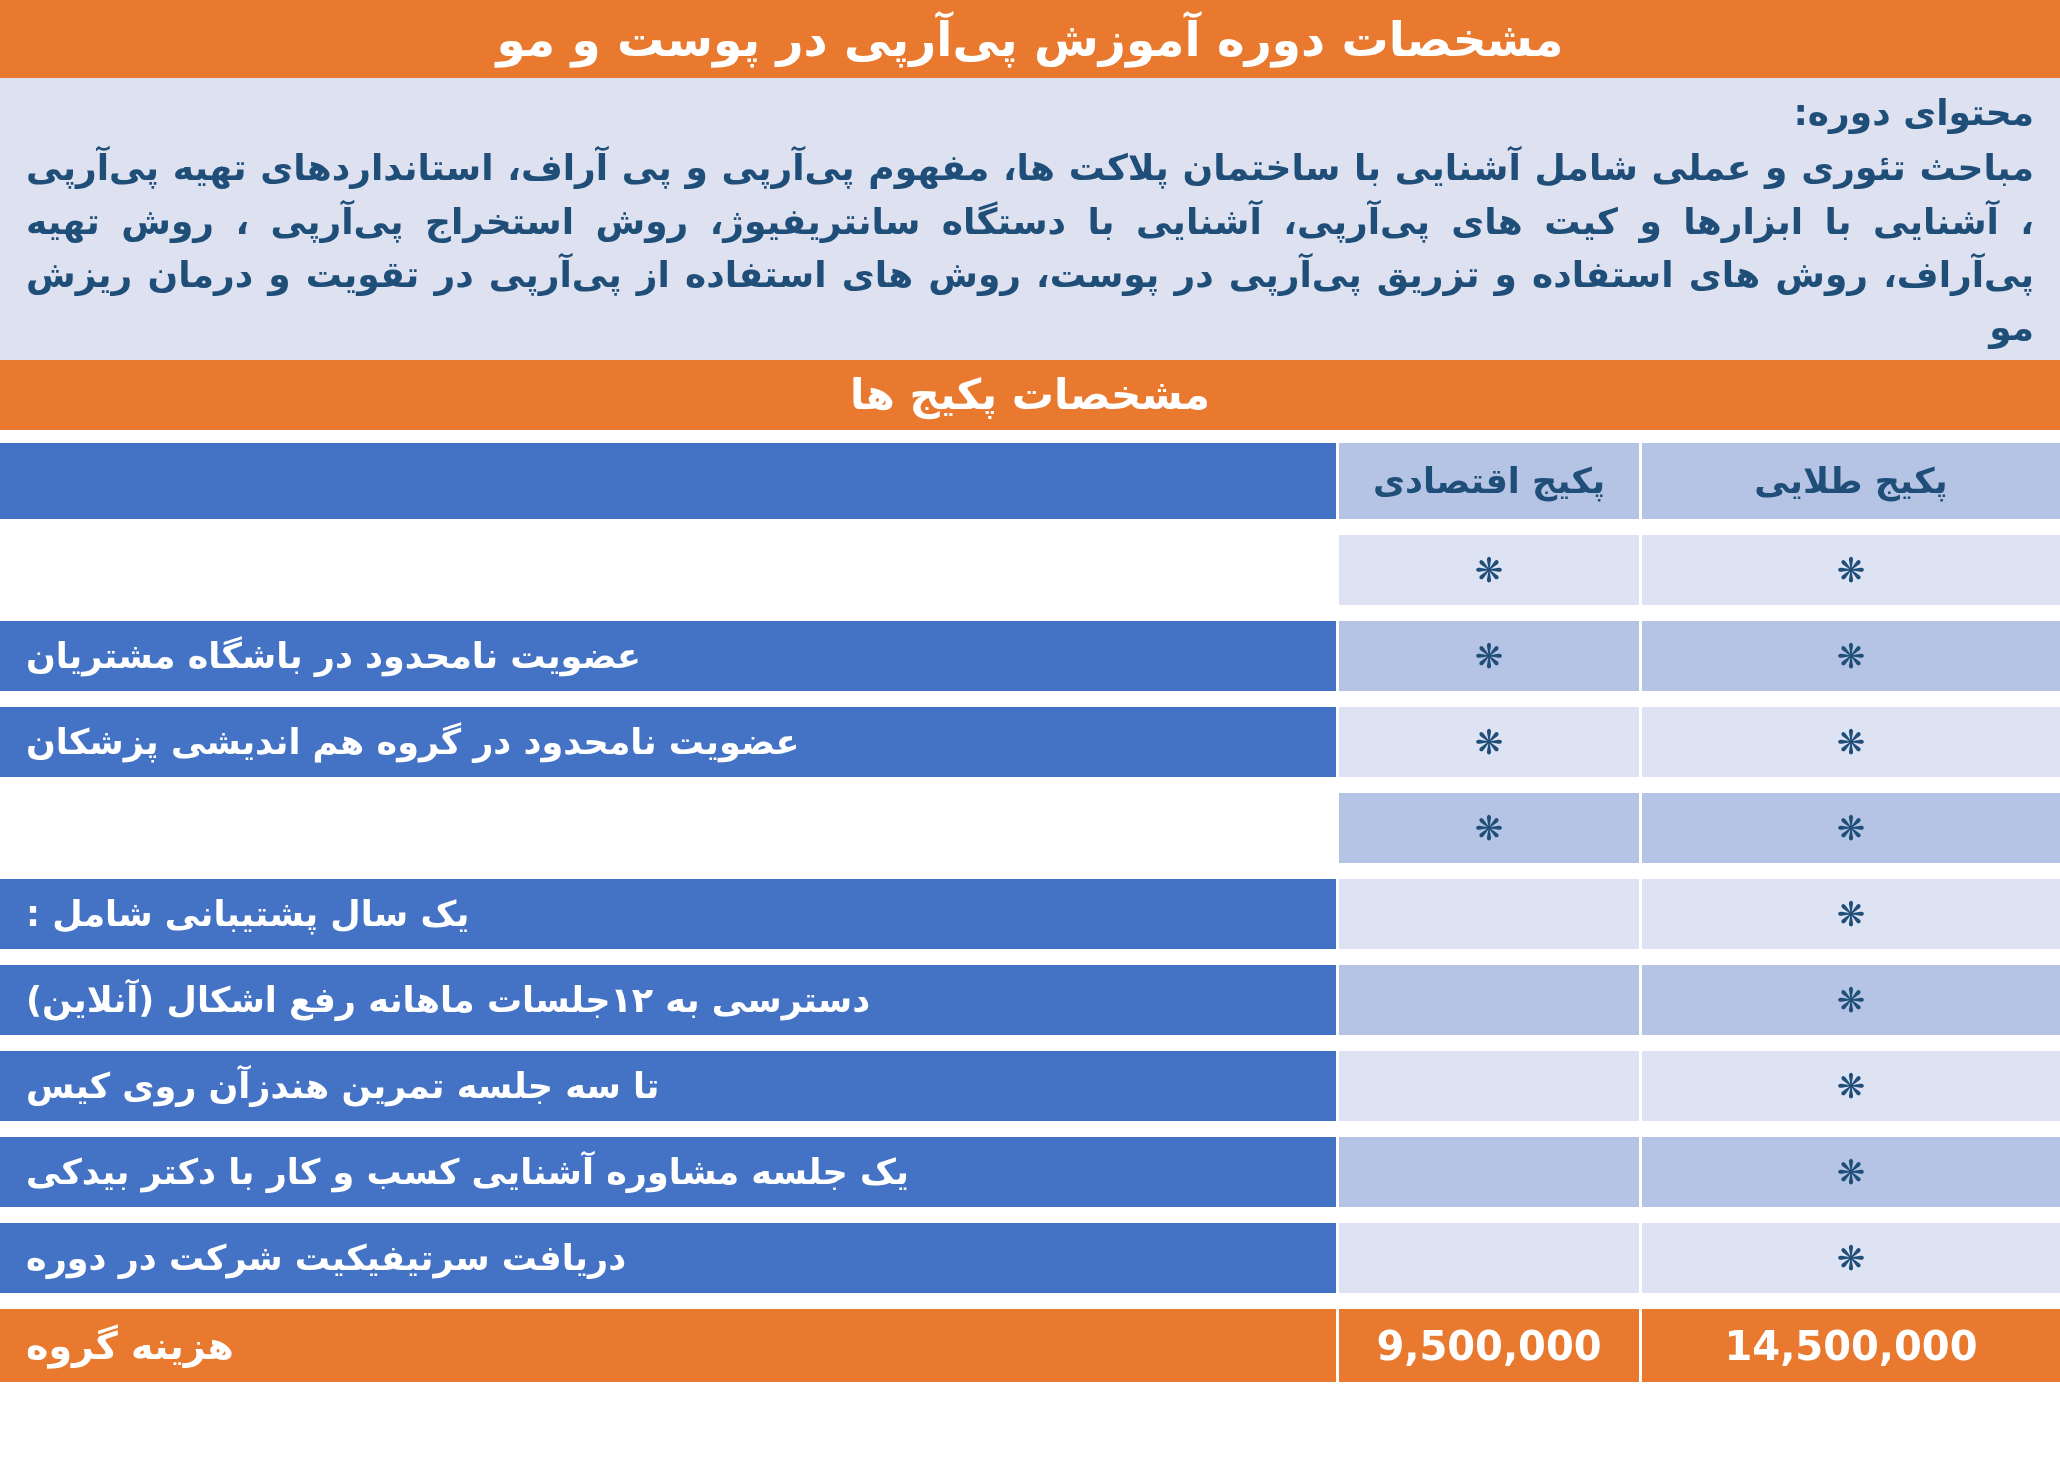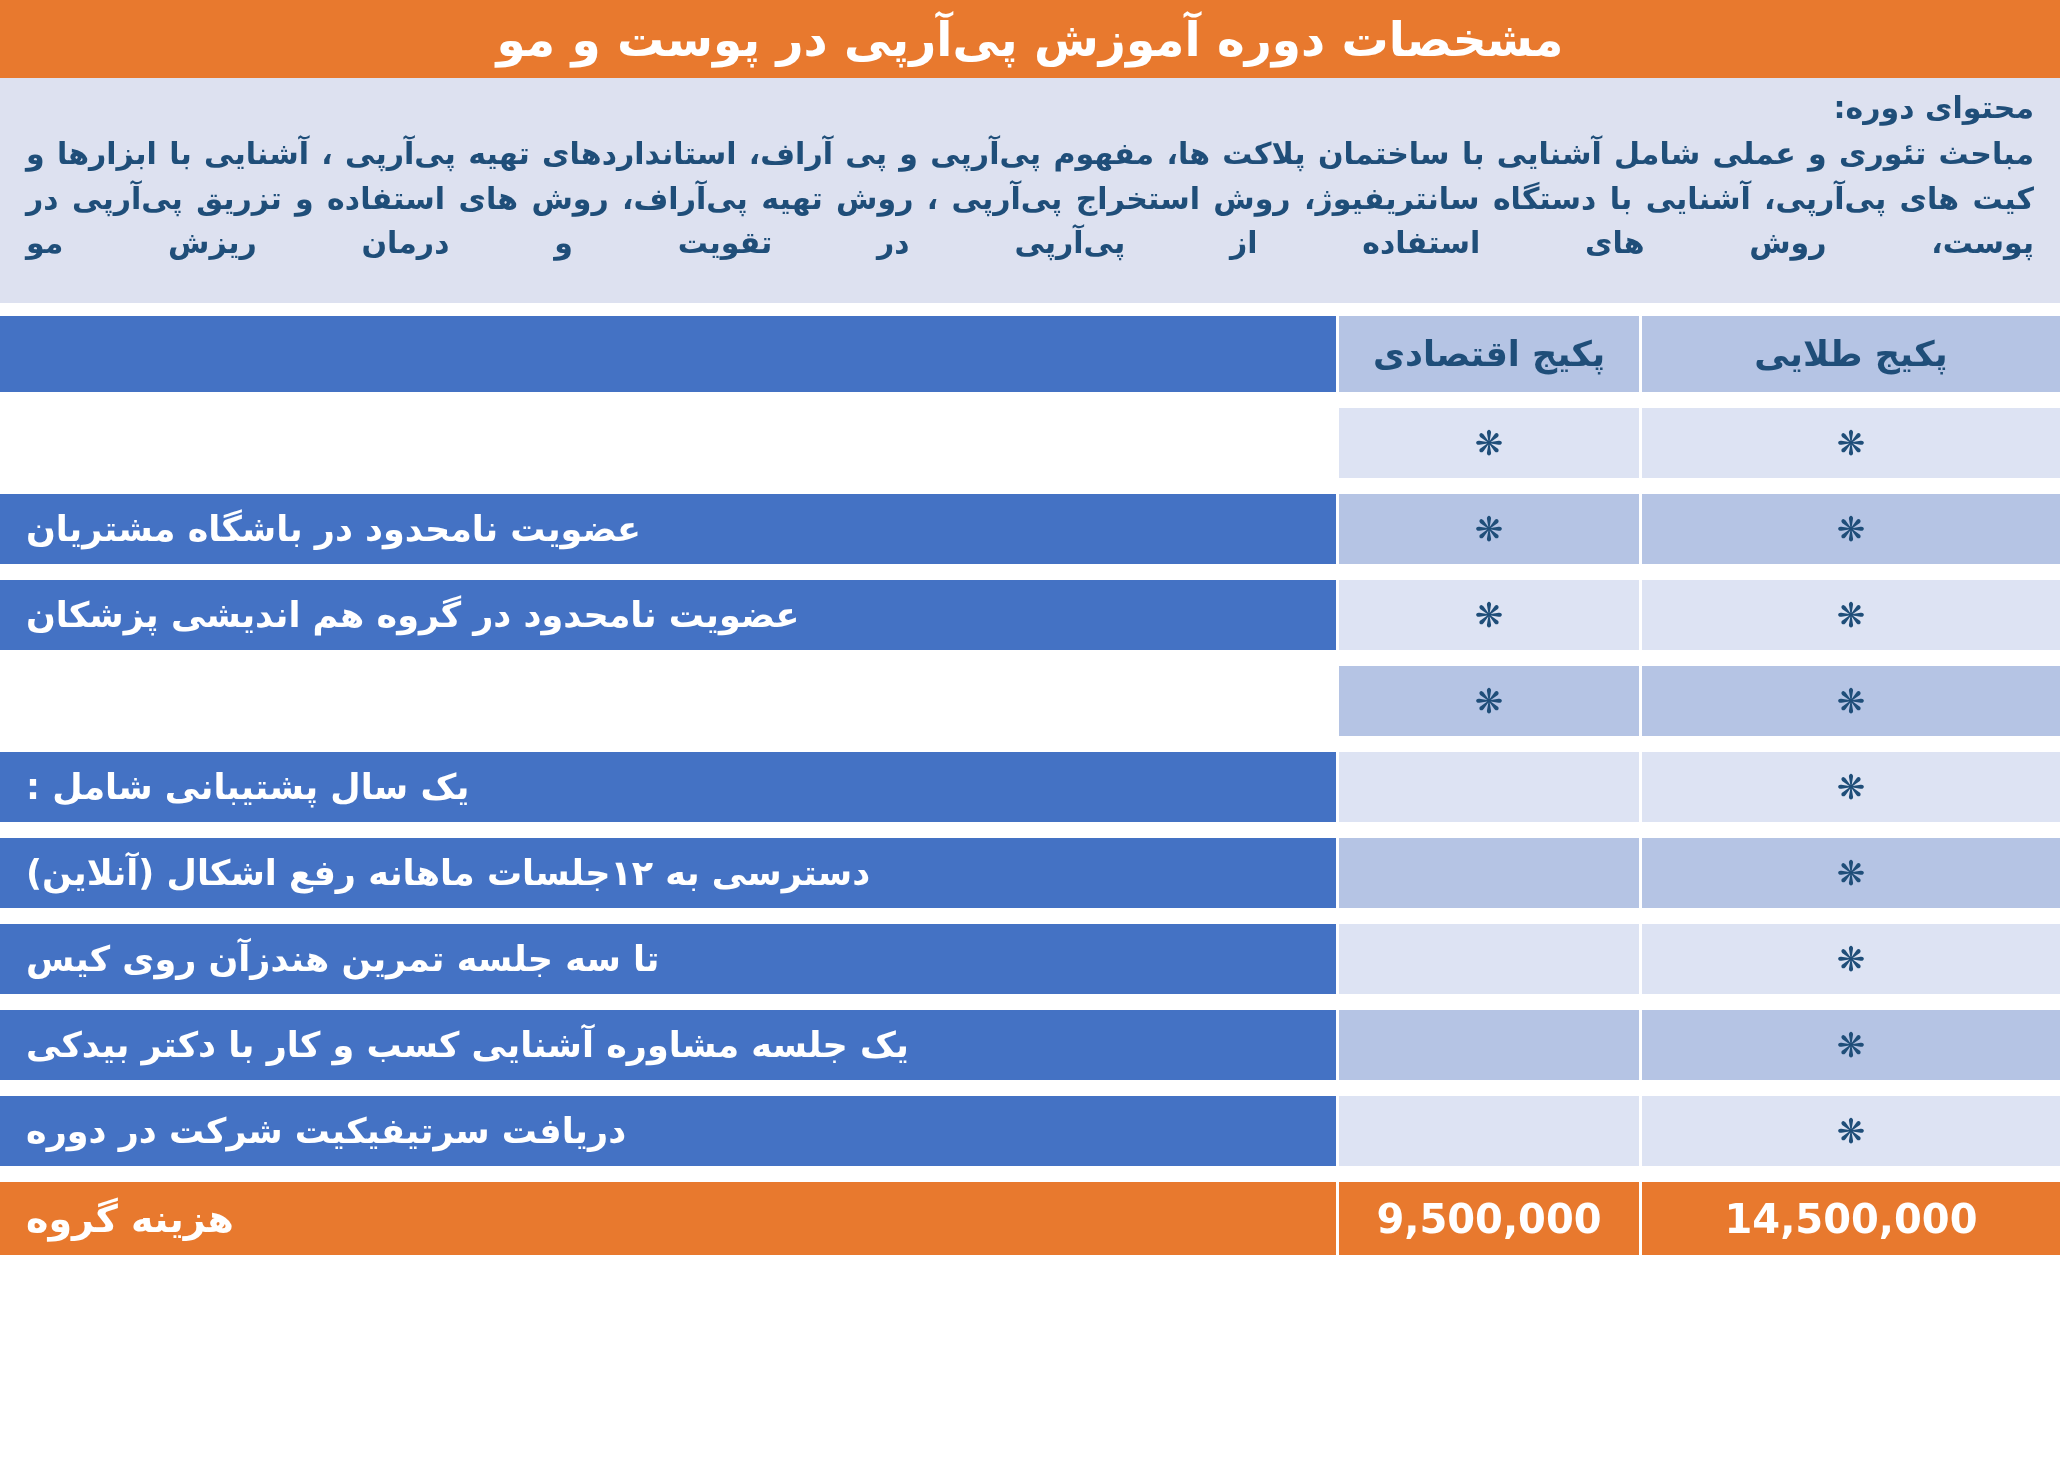--- a/index.html
+++ b/index.html
@@ -40,21 +40,21 @@
   .content-block {
     background:#dde1f0;
     color:#1f4e79;
     flex:0 0 225px;
     padding:8px 26px 6px 26px;
     display:flex;
     flex-direction:column;
     justify-content:flex-start;
     align-items:stretch;
     text-align:right;
-    font-size:30px;
+    font-size:36px;
     font-weight:bold;
     line-height:1.48;
   }
   .content-label {
     text-align:right;
     margin-bottom:2px;
   }
   .content-body {
     text-align:justify;
     text-align-last:justify;
@@ -161,20 +161,21 @@
 
 <div id="page">
 
   <div class="title-bar">مشخصات دوره آموزش پی‌آرپی در پوست و مو</div>
 
   <div class="content-block">
     <div class="content-label">محتوای دوره:</div>
     <div class="content-body">مباحث تئوری و عملی شامل آشنایی با ساختمان پلاکت ها، مفهوم پی‌آرپی و پی آراف، استانداردهای تهیه پی‌آرپی ، آشنایی با ابزارها و کیت های پی‌آرپی، آشنایی با دستگاه سانتریفیوژ، روش استخراج پی‌آرپی ، روش تهیه پی‌آراف، روش های استفاده و تزریق پی‌آرپی در پوست، روش های استفاده از پی‌آرپی در تقویت و درمان ریزش مو</div>
   </div>
 
+  <div class="section-bar">مشخصات پکیج ها</div>
 
   <div class="pkg-table">
 
     <div class="row row-head">
       <div class="cell cell-gold">پکیج طلایی</div>
       <div class="cell cell-econ">پکیج اقتصادی</div>
       <div class="cell cell-label"></div>
     </div>
 
     <div class="row row-feat odd">

